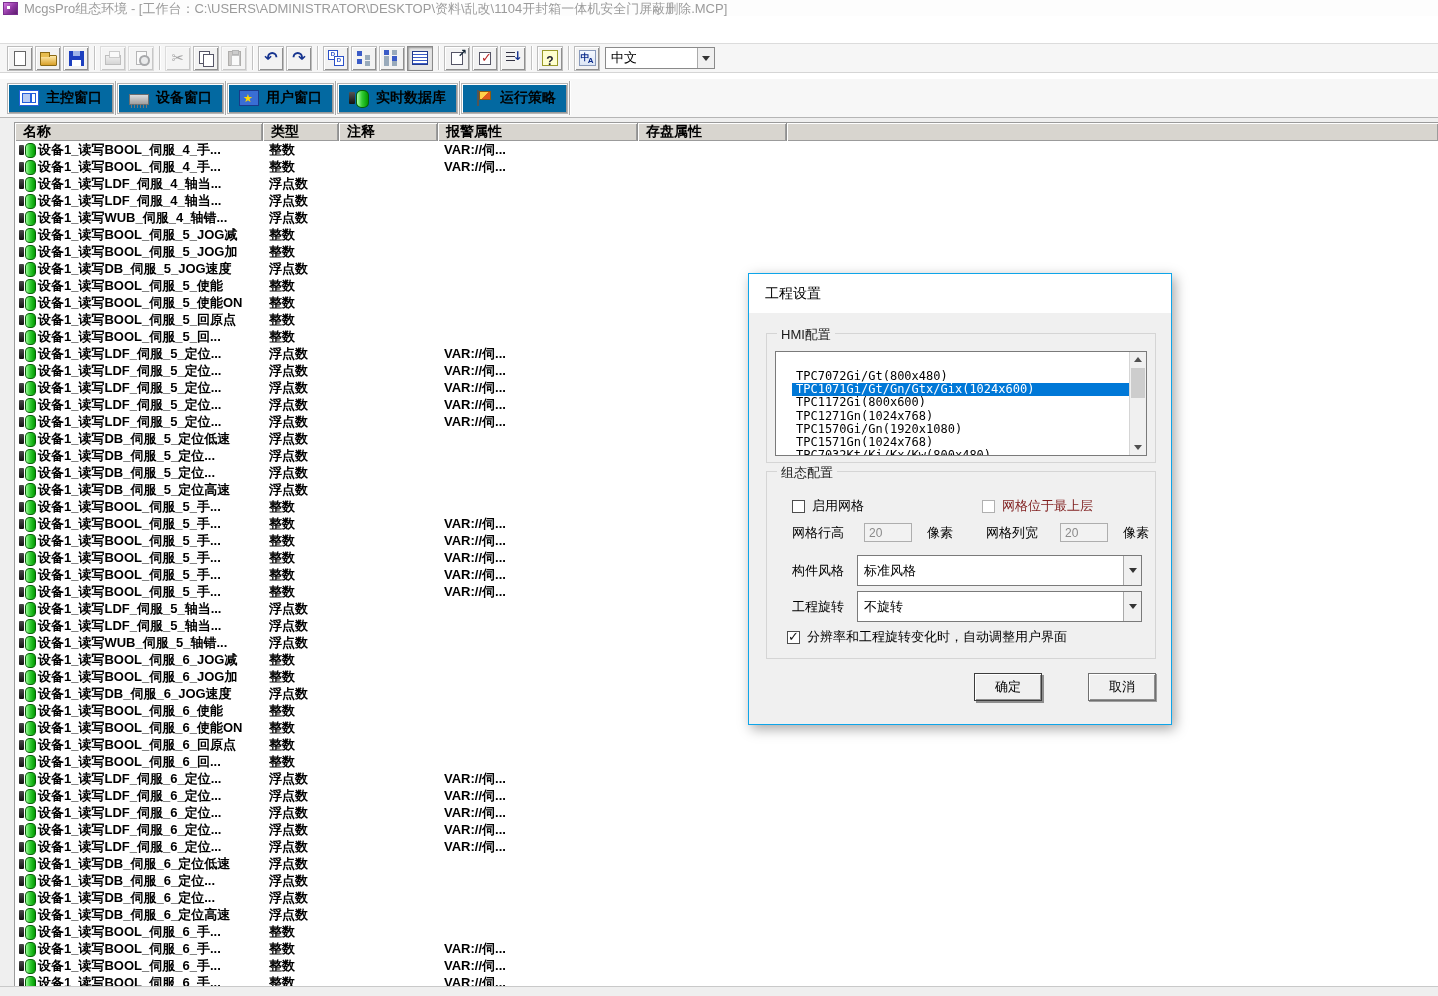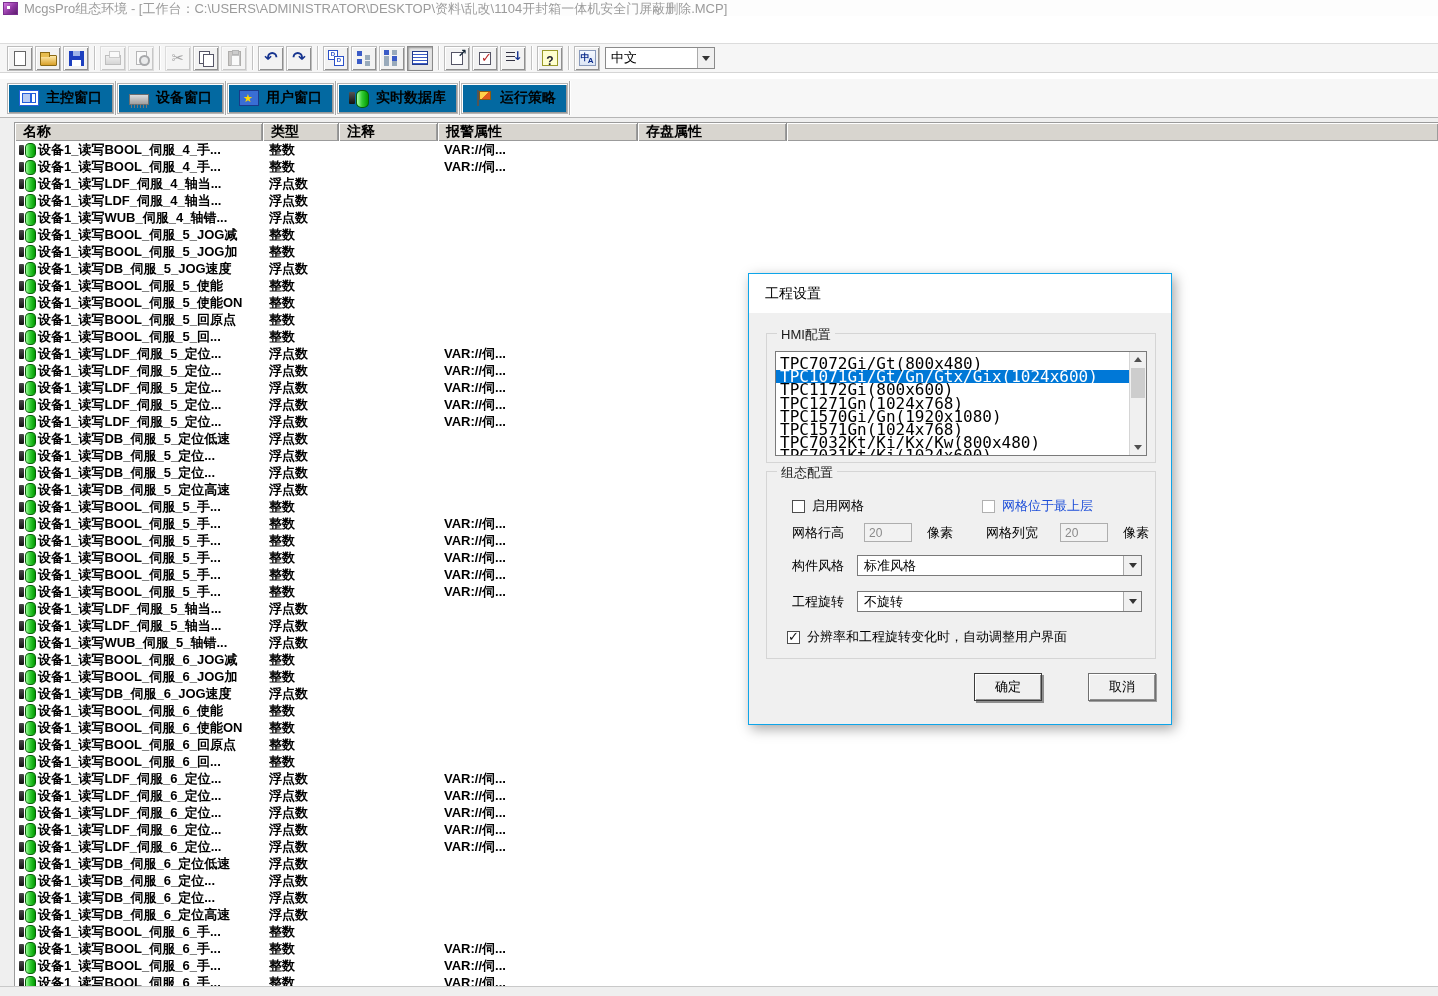--- a/index.html
+++ b/index.html
@@ -144,39 +144,39 @@
   .dlg-title { height:39px; background:#fff; display:flex; align-items:center; padding-left:16px;
                font-size:14px; color:#000; }
   .groupbox { position:absolute; border:1px solid #d5d5d5; }
   .gb-hmi { left:17px; top:59px; width:390px; height:130px; }
   .gb-cfg { left:17px; top:197px; width:390px; height:188px; }
   .legend { position:absolute; top:-8px; left:10px; background:#f0f0f0; padding:0 4px; font-size:13px; color:#1a1a1a; }
 
   .listbox { position:absolute; left:8px; top:17px; right:8px; bottom:6px; background:#fff;
              border:1px solid #7a7a7a; display:flex; }
   .lb-items { flex:1; overflow:hidden; font-family:"DejaVu Sans Mono","Liberation Mono",monospace;
-              font-size:16px; color:#000; padding-top:5px; }
+              font-size:12px; color:#000; padding-top:18px;margin-left:16px; }
   .li { height:13.2px; line-height:13px; padding-left:4px; white-space:nowrap; }
   .li.selected { background:#0078d7; color:#fff; }
   .lb-scroll { width:17px; flex:none; background:#f0f0f0; border-left:1px solid #d5d5d5; position:relative; }
   .sb-up, .sb-down { position:absolute; left:0; right:0; height:15px; display:flex; align-items:center; justify-content:center; }
   .sb-up { top:0; } .sb-down { bottom:0; }
   .tri-up { width:0; height:0; border-left:4px solid transparent; border-right:4px solid transparent; border-bottom:5px solid #505050; }
   .tri-dn { width:0; height:0; border-left:4px solid transparent; border-right:4px solid transparent; border-top:5px solid #505050; }
   .sb-thumb { position:absolute; left:1px; right:1px; top:16px; height:30px; background:#cdcdcd; }
 
   .cb { width:13px; height:13px; background:#fff; border:1px solid #4d4d4d; display:inline-block;
         vertical-align:-2px; margin-right:7px; position:relative; flex:none; }
   .cb.checked::after { content:"\2713"; font-family:"DejaVu Sans",sans-serif; position:absolute; left:0px; top:-3px; font-size:13px; font-weight:bold; color:#111; }
   .cb.disabled { border-color:#b0b0b0; }
   .cfg-row { position:absolute; font-size:13px; color:#000; display:flex; align-items:center; }
-  .cfg-row.disabled-label { color:#1d4ed8;justify-content:flex-end; }
+  .cfg-row.disabled-label { color:#7f1d1d;justify-content:flex-end; }
   .numbox { width:48px; height:19px; background:#f2f2f2; border:1px solid #aeaeae; color:#8a8a8a;
             font-size:12px; padding-left:4px; font-family:"Liberation Sans",sans-serif; }
-  .dd { height:21px; background:#fff; border:1px solid #7a7a7a; display:flex; align-items:center; position:relative; }
+  .dd { height:31px; background:#fff; border:1px solid #7a7a7a; display:flex; align-items:center; position:relative; }
   .dd .val { flex:1; font-size:13px; padding-left:6px; color:#000; }
   .dd .dd-btn { width:18px; }
 
   .dlg-btn { position:absolute; width:68px; height:28px; background:#f0f0f0; border:1px solid #707070;
              box-shadow:inset 1px 1px 0 #fff, inset -1px -1px 0 #8e8e8e, 1px 1px 0 #9e9e9e;
              font-size:13px; color:#000; display:flex; align-items:center; justify-content:center;
              font-family:"Liberation Sans","DejaVu Sans",sans-serif; }
   .dlg-btn.default { border:1px solid #3c3c3c; box-shadow:inset 1px 1px 0 #fff, inset -1px -1px 0 #8e8e8e, 2px 2px 0 #8e8e8e; }
 </style>
 </head>

